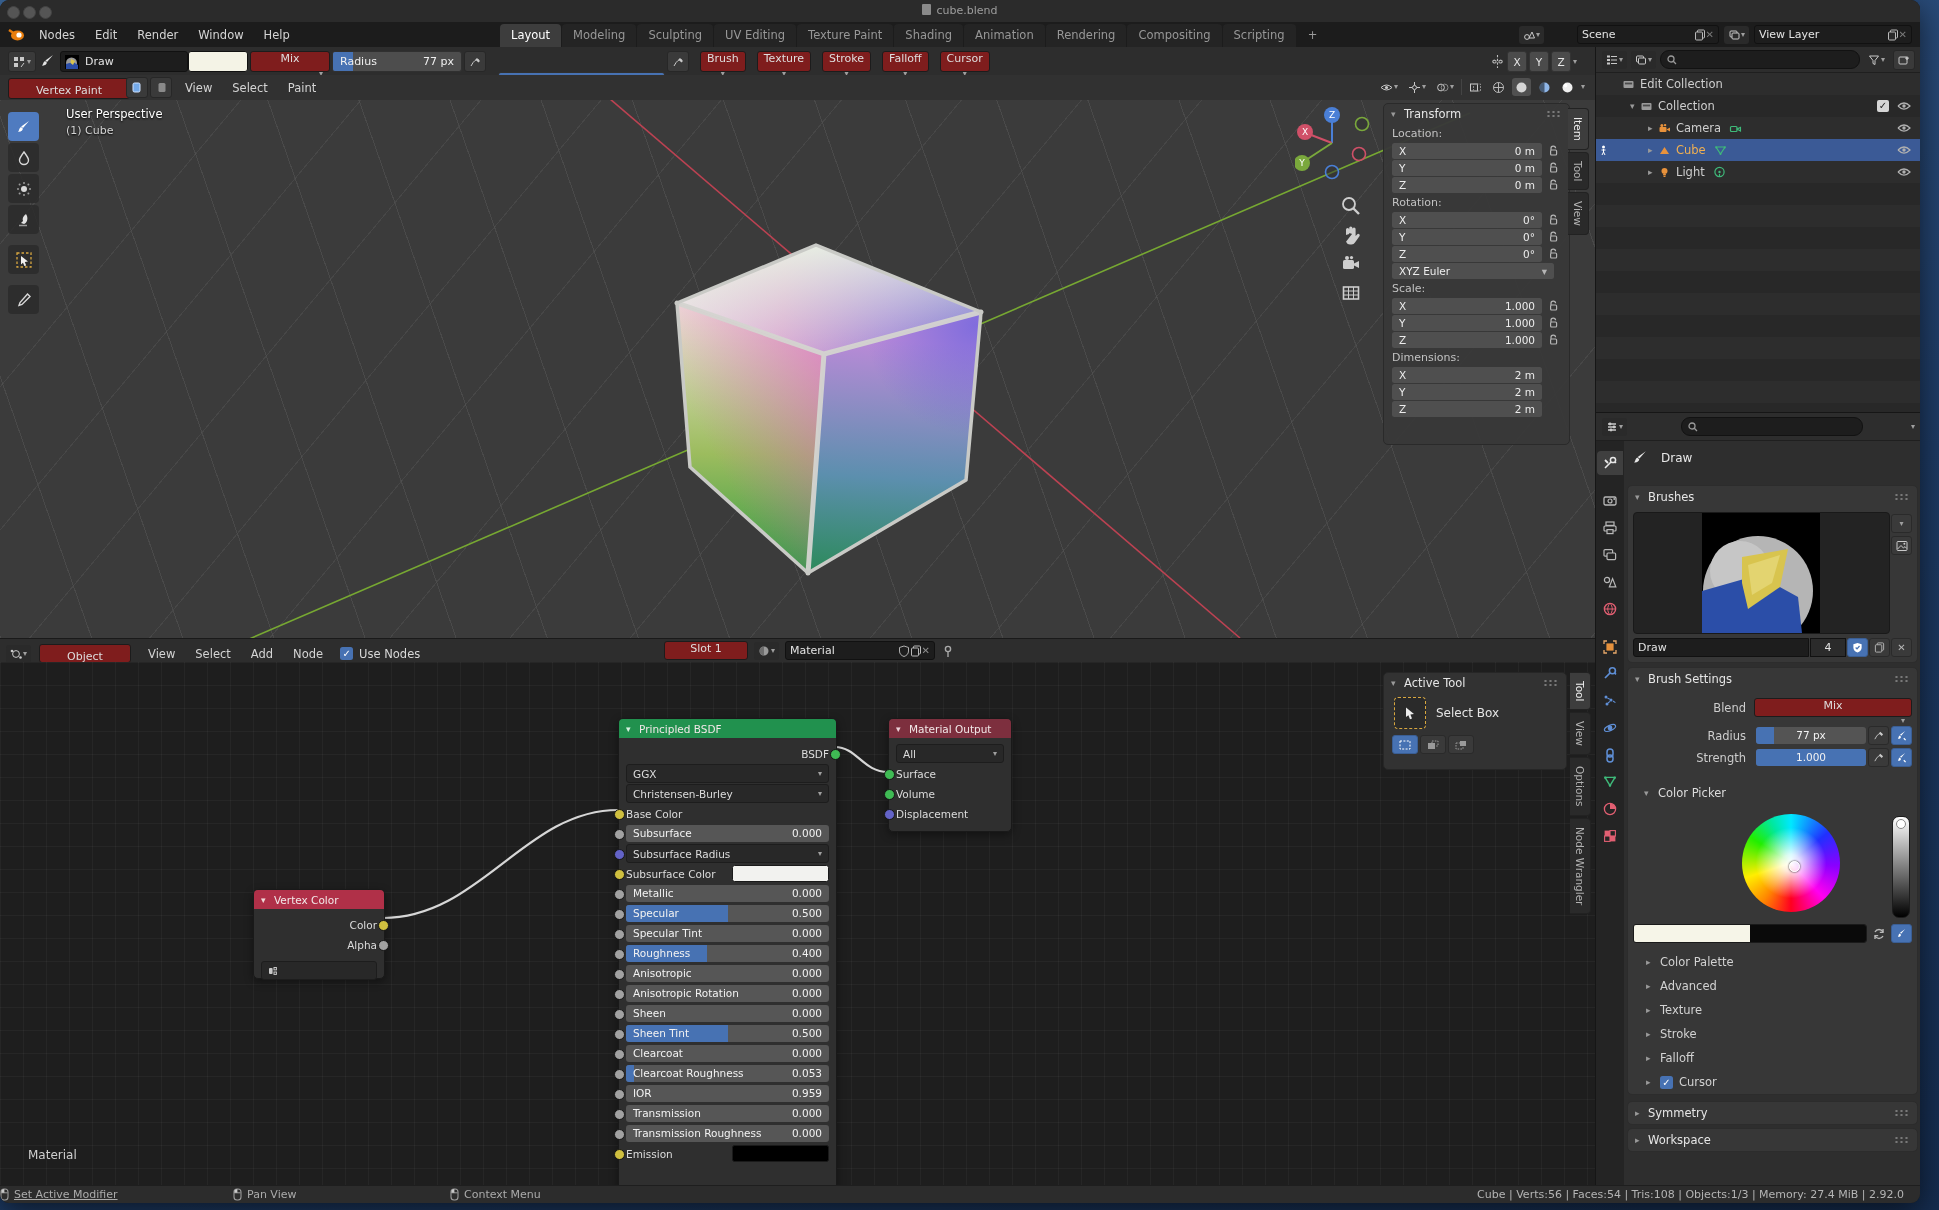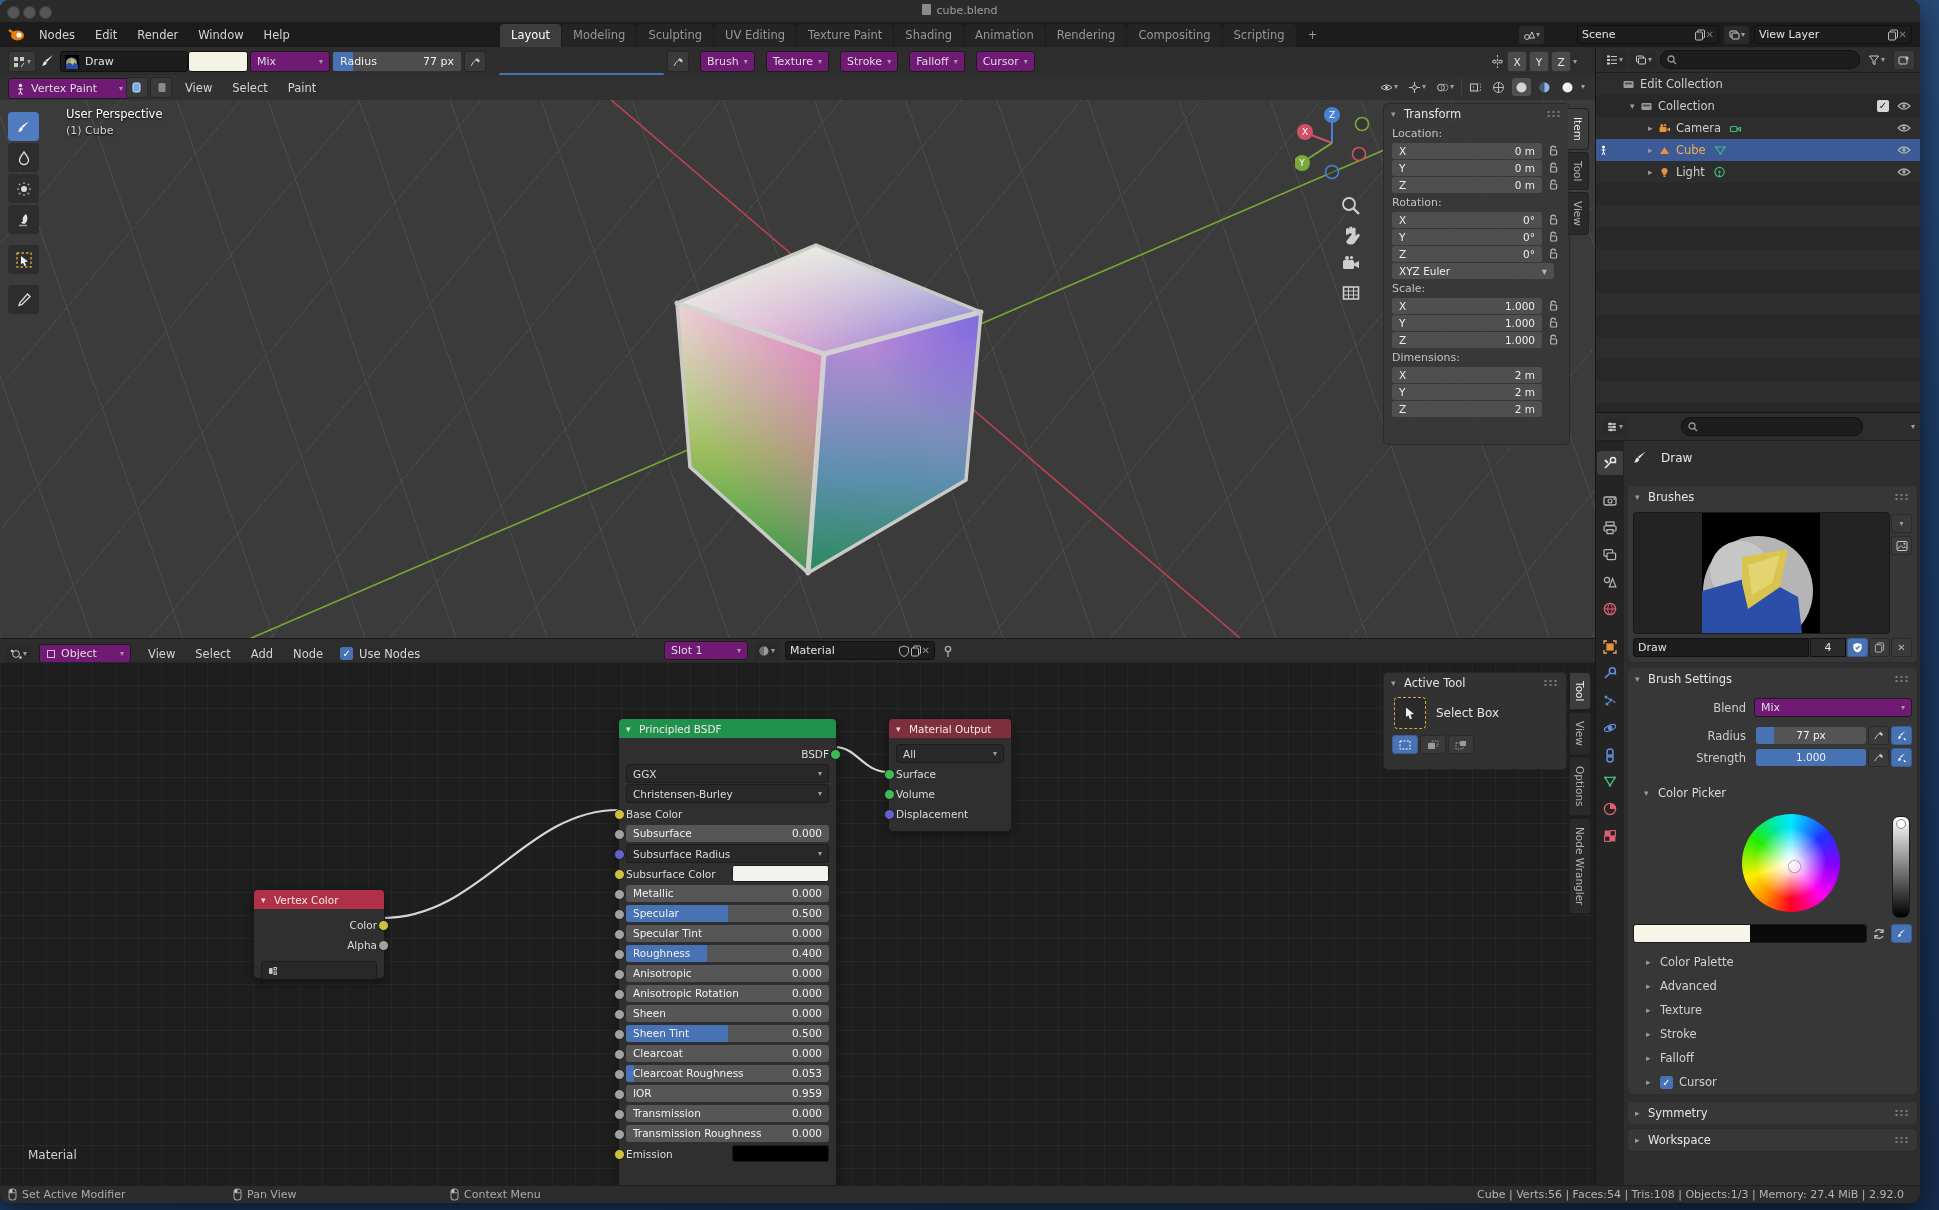--- a/index.html
+++ b/index.html
@@ -29,21 +29,21 @@
   .mini-ic{width:12px;height:12px;display:inline-block;}
   .chev{color:#9f9f9f;font-size:8px;line-height:1;}
   
   .toolheader{left:0;top:47px;width:1595px;height:28px;background:#2d2d2d;border-bottom:1px solid #222;}
   .th-item{position:absolute;top:4px;height:19px;display:flex;align-items:center;}
   .btnbox{background:#3a3a3a;border-radius:3px;display:flex;align-items:center;justify-content:center;gap:2px;border:1px solid #272727;}
   .slider{position:relative;background:#4d4d4d;border-radius:3px;height:19px;overflow:hidden;border:1px solid #303030;}
   .slider .fill{position:absolute;left:0;top:0;bottom:0;background:#4772b3;}
   .slider .lab{position:absolute;left:7px;top:2.5px;color:#f0f0f0;font-size:11px;}
   .slider .val{position:absolute;right:7px;top:2.5px;color:#f0f0f0;font-size:11px;}
-  .dd{background:#701a75;border:1px solid #1c1c1c;border-radius:3px;height:19px;display:flex;align-items:center;padding:0 6px;gap:5px;color:#dedede;font-size:11px;}
+  .dd{background:#7f1d1d;border:1px solid #1c1c1c;border-radius:3px;height:19px;display:flex;align-items:center;padding:0 6px;gap:5px;color:#dedede;font-size:11px;flex-direction:column;}
   .tool-dds{position:absolute;left:700px;top:4px;display:flex;gap:11px;}
   .mirror{position:absolute;right:18px;top:4px;display:flex;gap:2px;align-items:center;}
   .mirror .mbtn{width:18px;height:19px;background:#4b4b4b;border:1px solid #333;border-radius:3px;color:#e8e8e8;display:flex;align-items:center;justify-content:center;font-size:10.5px;}
   
   .vpheader{left:0;top:75px;width:1595px;height:25px;background:#313131;border-bottom:1px solid #262626;}
   .vp-right{position:absolute;right:10px;top:3px;display:flex;align-items:center;gap:4px;}
   .hbtn{height:18px;border-radius:3px;display:flex;align-items:center;justify-content:center;padding:0 3px;gap:1px;}
   .hbtn.on{background:#505050;}
   
   .viewport{left:0;top:100px;width:1595px;height:538px;background:#3b3b3b;overflow:hidden;
@@ -1441,21 +1441,21 @@
                 <span>Workspace</span>
                 <span class="dots"></span>
               </div>
             </div>
           </div>
     </div>
   </div>
 
   <div class="abs statusbar">
     <div id="status-hints">
-          <div class="hint" style="left: 8px;">
+          <div class="hint" style="left: 0; text-decoration: underline;">
             <svg width="9" height="13" viewBox="0 0 9 13">
               <rect x="1" y="1" width="7" height="11" rx="3" fill="none" stroke="#9a9a9a" stroke-width="1.1"></rect>
               <path d="M1.4 4.8 H7.6" stroke="#9a9a9a" stroke-width="1"></path>
               <path d="M1.4 4 a3 3 0 0 1 3 -3 v3.8 h-3 Z" fill="#c9c9c9"></path>
             </svg>
             <span>Set Active Modifier</span>
           </div>
           <div class="hint" style="left: 233px;">
             <svg width="9" height="13" viewBox="0 0 9 13">
               <rect x="1" y="1" width="7" height="11" rx="3" fill="none" stroke="#9a9a9a" stroke-width="1.1"></rect>

